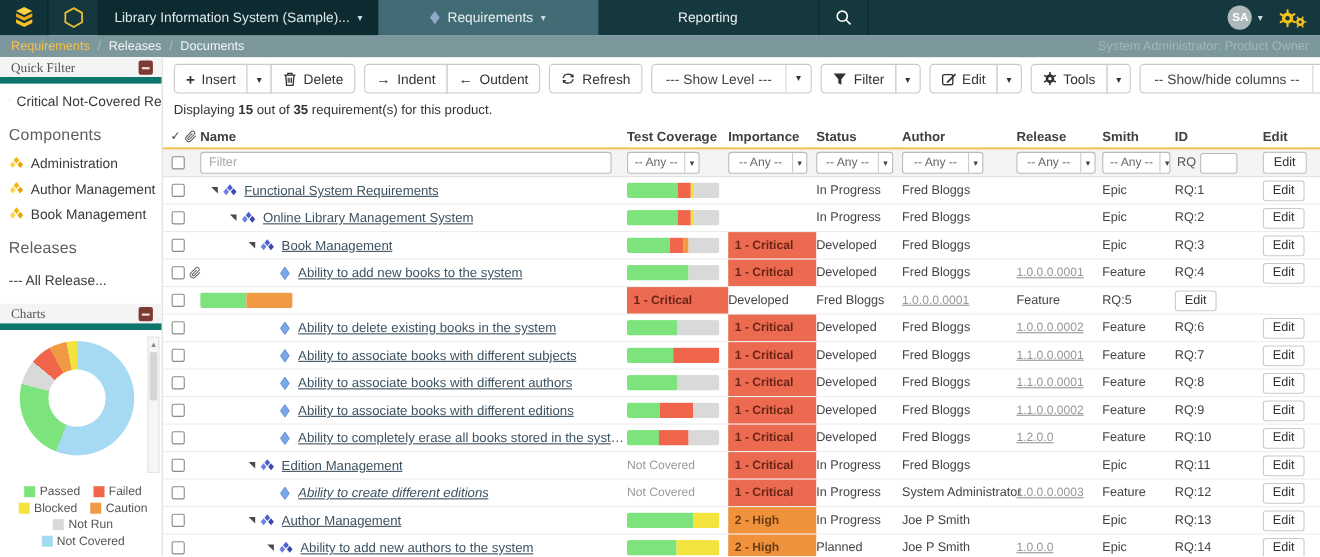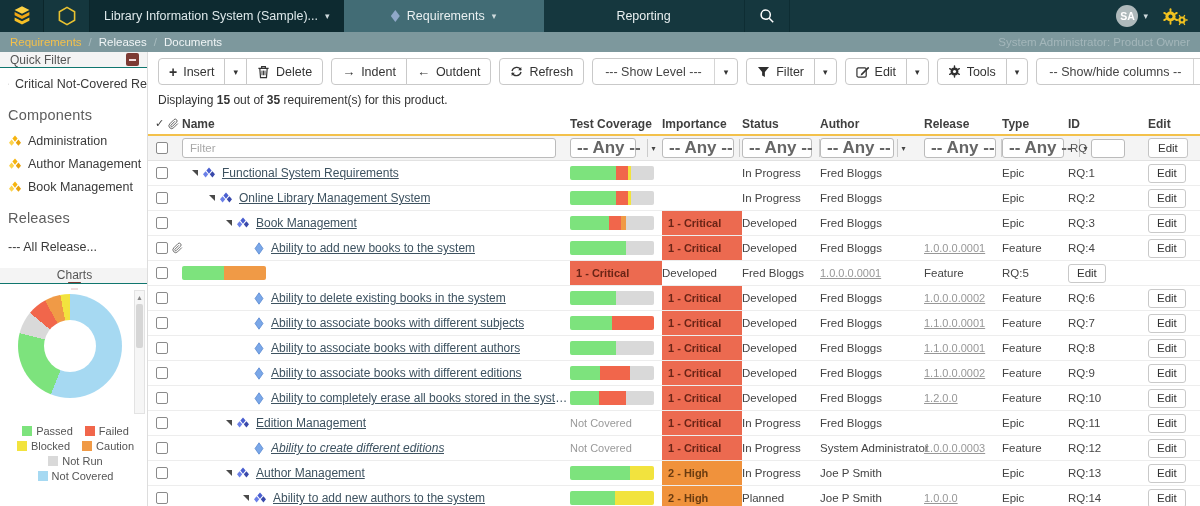--- a/index.html
+++ b/index.html
@@ -28,24 +28,24 @@
   .crumb { color:#f0f5f6; cursor:pointer; }
   .crumb-sep { color:#a9bcc0; margin:0 7px; }
   .crumb-right { margin-left:auto; color:#a3b6ba; font-size:11.5px; }
 
   
   .page-body { display:flex; height:454px; }
   .sidebar { width:148px; border-right:1px solid #ddd; background:#fff; flex:none; overflow:hidden; }
   .main { flex:1; overflow:hidden; }
 
   
-  .panel-head { height:16px; background:#f4f4f4; display:flex; align-items:center; justify-content:space-between; padding:0 8px 0 10px; font-size:12px; color:#555; border-bottom:1px solid #0f766e; }
+  .panel-head { height:24px; background:#f4f4f4; display:flex; align-items:center; justify-content:space-between; padding:0 8px 0 10px; font-size:12px; color:#555; border-bottom:6px solid #0f766e;font-family:Liberation Serif, serif; }
   .collapse-btn { width:13px; height:13px; background:#7c3a33; border-radius:2px; position:relative; cursor:pointer; }
   .collapse-btn::after { content:""; position:absolute; left:3px; right:3px; top:6px; height:2px; background:#f3dede; }
-  .side-item { display:flex; align-items:center; gap:6px; font-size:12.5px; color:#3a3a3a; padding:9px 0 0 8px; white-space:nowrap; overflow:hidden; cursor:pointer; }
+  .side-item { display:flex; align-items:flex-start; gap:6px; font-size:12.5px; color:#3a3a3a; padding:9px 0 0 8px; white-space:nowrap; overflow:hidden; cursor:pointer; }
   .side-heading { font-size:14.5px; color:#5d5d5d; padding:16px 0 2px 8px; letter-spacing:.2px; }
   .chart-zone { position:relative; height:130px; margin-top:4px; }
   .donut { position:absolute; left:18px; top:6px; width:104px; height:104px; border-radius:50%; }
   .donut-hole { position:absolute; left:26px; top:26px; width:52px; height:52px; border-radius:50%; background:#fff; }
   .side-scrollbar { position:absolute; right:2px; top:2px; width:11px; height:124px; background:#f6f6f6; border:1px solid #e3e3e3; }
   .scroll-up { height:12px; display:flex; align-items:center; justify-content:center; font-size:7px; color:#888; cursor:pointer; }
   .scroll-thumb { margin:1px; height:44px; background:#d6d6d6; border-radius:2px; cursor:pointer; }
   .legend { padding:4px 2px 0 6px; }
   .legend-line { display:flex; justify-content:center; gap:12px; margin-top:3px; }
   .legend-item { display:flex; align-items:center; gap:4px; font-size:11px; color:#555; }
@@ -75,21 +75,21 @@
   .grid-row { display:grid; grid-template-columns:34px 388px 92px 80px 78px 104px 78px 66px 80px 52px; align-items:center; }
   .thead { height:23px; border-bottom:2px solid #f3c14b; }
   .thead .hcell { font-size:12px; color:#3f3f3f; font-weight:700; white-space:nowrap; }
   .hc-icons { display:flex; align-items:center; gap:4px; padding-left:7px; }
   .filter-row { height:25px; background:#f4f4f4; border-bottom:1px solid #e2e2e2; }
   .fcell { display:flex; align-items:center; height:100%; }
   .checkbox { width:12px; height:12px; border:1.5px solid #8a8a8a; border-radius:2px; background:#fff; margin-left:8px; cursor:pointer; flex:none; }
   .name-filter { width:374px; height:20px; border:1px solid #bbb; border-radius:3px; font-size:11.5px; color:#444; padding:0 7px; font-family:inherit; }
   .name-filter::placeholder { color:#a8a8a8; }
   .any-select { height:20px; background:#fff; border:1px solid #bbb; border-radius:3px; display:flex; align-items:center; cursor:pointer; }
-  .any-select .lbl { font-size:17px; color:#666; padding:0 6px; white-space:nowrap; flex:1; text-align:center;font-weight:bold; }
+  .any-select .lbl { font-size:11px; color:#666; padding:0 6px; white-space:nowrap; flex:1; text-align:center; }
   .any-select .chev-seg { border-left:1px solid #ccc; height:100%; display:flex; align-items:center; padding:0 4px; font-size:8px; color:#444; }
   .id-prefix { font-size:11.5px; color:#555; margin:0 4px 0 2px; }
   .id-input { width:34px; height:19px; border:1px solid #bbb; border-radius:3px; background:#fff; }
   .mini-btn { height:20px; padding:0 9px; background:#fff; border:1px solid #c5c5c5; border-radius:3px; font-size:11.5px; color:#333; cursor:pointer; font-family:inherit; }
 
   .trow { height:25px; border-bottom:1px solid #ededed; }
   .cell { height:100%; display:flex; align-items:center; overflow:visible; white-space:nowrap; }
   .c-check { gap:4px; }
   .clip-icon { flex:none; }
   .exp-arrow { width:0; height:0; border-top:6px solid #4a4a4a; border-left:6px solid transparent; margin-right:4px; flex:none; cursor:pointer; }
@@ -226,21 +226,21 @@
             <path d="M7 0.5 9.6 3.6 7 6.7 4.4 3.6z" fill="#f6b40e"></path>
             <path d="M3.6 4.6 6.2 7.7 3.6 10.8 1 7.7z" fill="#fcd34d"></path>
             <path d="M10.4 4.6 13 7.7 10.4 10.8 7.8 7.7z" fill="#e8a20c"></path>
           </svg>
         <span>Book Management</span>
       </div>
       <div class="side-heading">Releases</div>
       <div class="side-item" style="padding-top:12px;">
         <span>--- All Release...</span>
       </div>
-      <div class="panel-head" style="margin-top:14px;flex-direction:column;">
+      <div class="panel-head" style="margin-top:14px;">
         <span>Charts</span>
         <span class="collapse-btn"></span>
       </div>
       <div class="chart-zone">
         <div class="donut" style="background: conic-gradient(rgb(166, 217, 242) 0%, rgb(166, 217, 242) 56%, rgb(125, 227, 125) 56%, rgb(125, 227, 125) 79%, rgb(217, 217, 217) 79%, rgb(217, 217, 217) 86%, rgb(241, 102, 75) 86%, rgb(241, 102, 75) 92%, rgb(240, 154, 70) 92%, rgb(240, 154, 70) 97%, rgb(242, 227, 62) 97%, rgb(242, 227, 62) 100%);">
           <div class="donut-hole"></div>
         </div>
         <div class="side-scrollbar">
           <div class="scroll-up">▲</div>
           <div class="scroll-thumb"></div>
@@ -386,21 +386,21 @@
           <svg width="11" height="12" viewBox="0 0 24 24">
               <path d="M21.44 11.05l-9.19 9.19a6 6 0 0 1-8.49-8.49l9.19-9.19a4 4 0 0 1 5.66 5.66l-9.2 9.19a2 2 0 0 1-2.83-2.83l8.49-8.48" fill="none" stroke="#555" stroke-width="2"></path>
             </svg>
         </div>
         <div class="hcell">Name</div>
         <div class="hcell">Test Coverage</div>
         <div class="hcell">Importance</div>
         <div class="hcell">Status</div>
         <div class="hcell">Author</div>
         <div class="hcell">Release</div>
-        <div class="hcell">Type</div>
+        <div class="hcell">Smith</div>
         <div class="hcell">ID</div>
         <div class="hcell">Edit</div>
       </div>
 
       <div class="grid-row filter-row">
         <div class="fcell">
             <span class="checkbox"></span>
           </div>
         <div class="fcell">
             <input class="name-filter" placeholder="Filter" style="">

